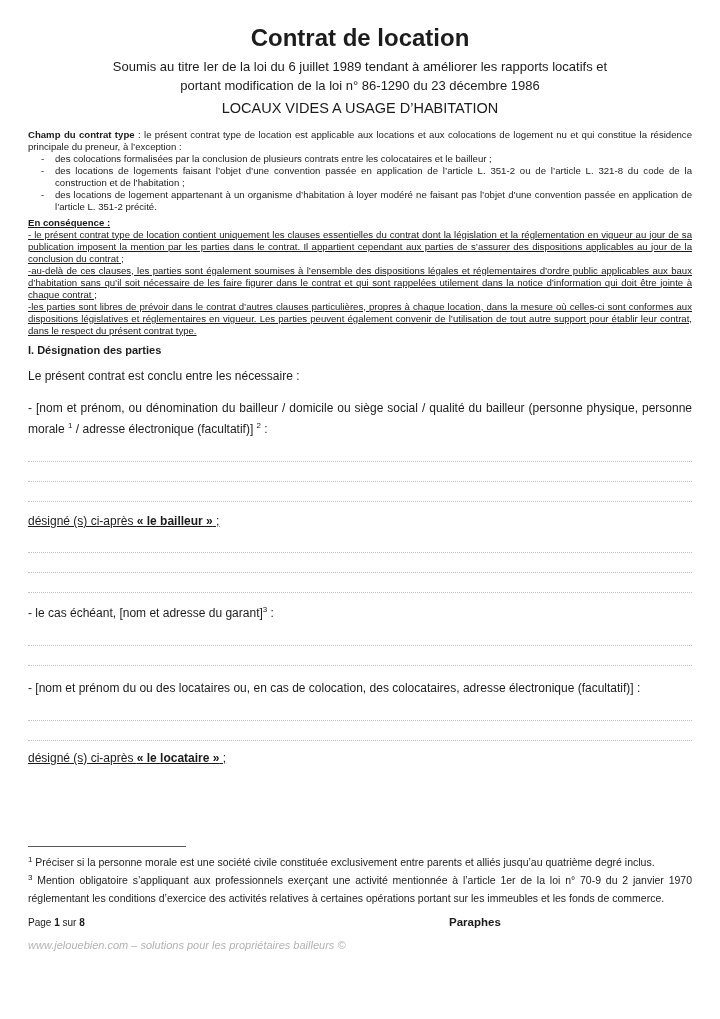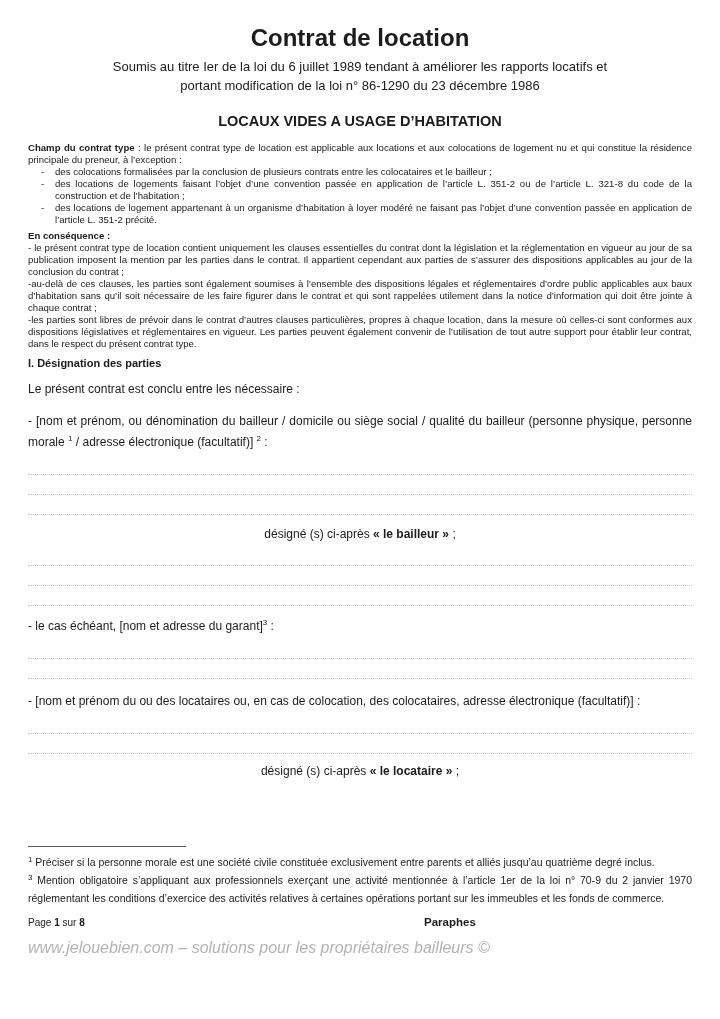--- a/index.html
+++ b/index.html
@@ -22,34 +22,34 @@
     font-weight: bold;
     line-height: 1.2;
   }
   .subtitle {
     margin-top: 4px;
     text-align: center;
     font-size: 13px;
     line-height: 1.5;
   }
   .doc-type {
-    margin-top: 15px;
+    margin-top: 2px;
     text-align: center;
     font-size: 14.5px;
-    font-weight: bold;
+    font-weight: normal;
     line-height: 1.45;
   }
 
   .small-block {
     font-size: 9.6px;
     line-height: 1.25;
     text-align: justify;
   }
   .champ-block { margin-top: 10px; }
-  .conseq-block { margin-top: 4px; }
+  .conseq-block { margin-top: 4px; text-decoration: underline; }
   .bold { font-weight: bold; }
 
   .champ-item {
     position: relative;
     padding-left: 27px;
     text-align: justify;
   }
   .champ-item::before {
     content: "-";
     position: absolute;
@@ -68,21 +68,21 @@
     font-size: 12px;
     line-height: 1.75;
     text-align: justify;
     white-space: pre-wrap;
   }
   .intro-par { margin-top: 10px; line-height: 1.55; }
   .mt12 { margin-top: 12px; }
   .mt14 { margin-top: 14px; }
   .mt10 { margin-top: 10px; }
   .mt8  { margin-top: 8px; }
-  .designation { text-align: center; line-height: 1.55; }
+  .designation { text-align: left; line-height: 1.55; text-decoration: underline; }
 
   sup { font-size: 8px; line-height: 0; vertical-align: super; }
 
   .fill-group { margin-top: 2px; }
   .fill-line {
     height: 20px;
     border-bottom: 1px dotted #bfbfbf;
   }
 
   .bottom-area {
@@ -104,28 +104,28 @@
   }
   .footer-row {
     position: relative;
     margin-top: 9px;
     font-size: 10px;
     line-height: 1.4;
   }
   .page-number { white-space: pre-wrap; text-align: center; }
   .paraphes {
     position: absolute;
-    left: 396px;
+    left: 421px;
     top: -2px;
     font-size: 11.5px;
     font-weight: bold;
   }
   .website {
     margin-top: 9px;
-    font-size: 16px;
+    font-size: 11px;
     font-style: italic;
     color: #b3b3b3;
   }
 </style>
 </head>
 <body>
 
 <div class="page">
   <div class="content">
 

